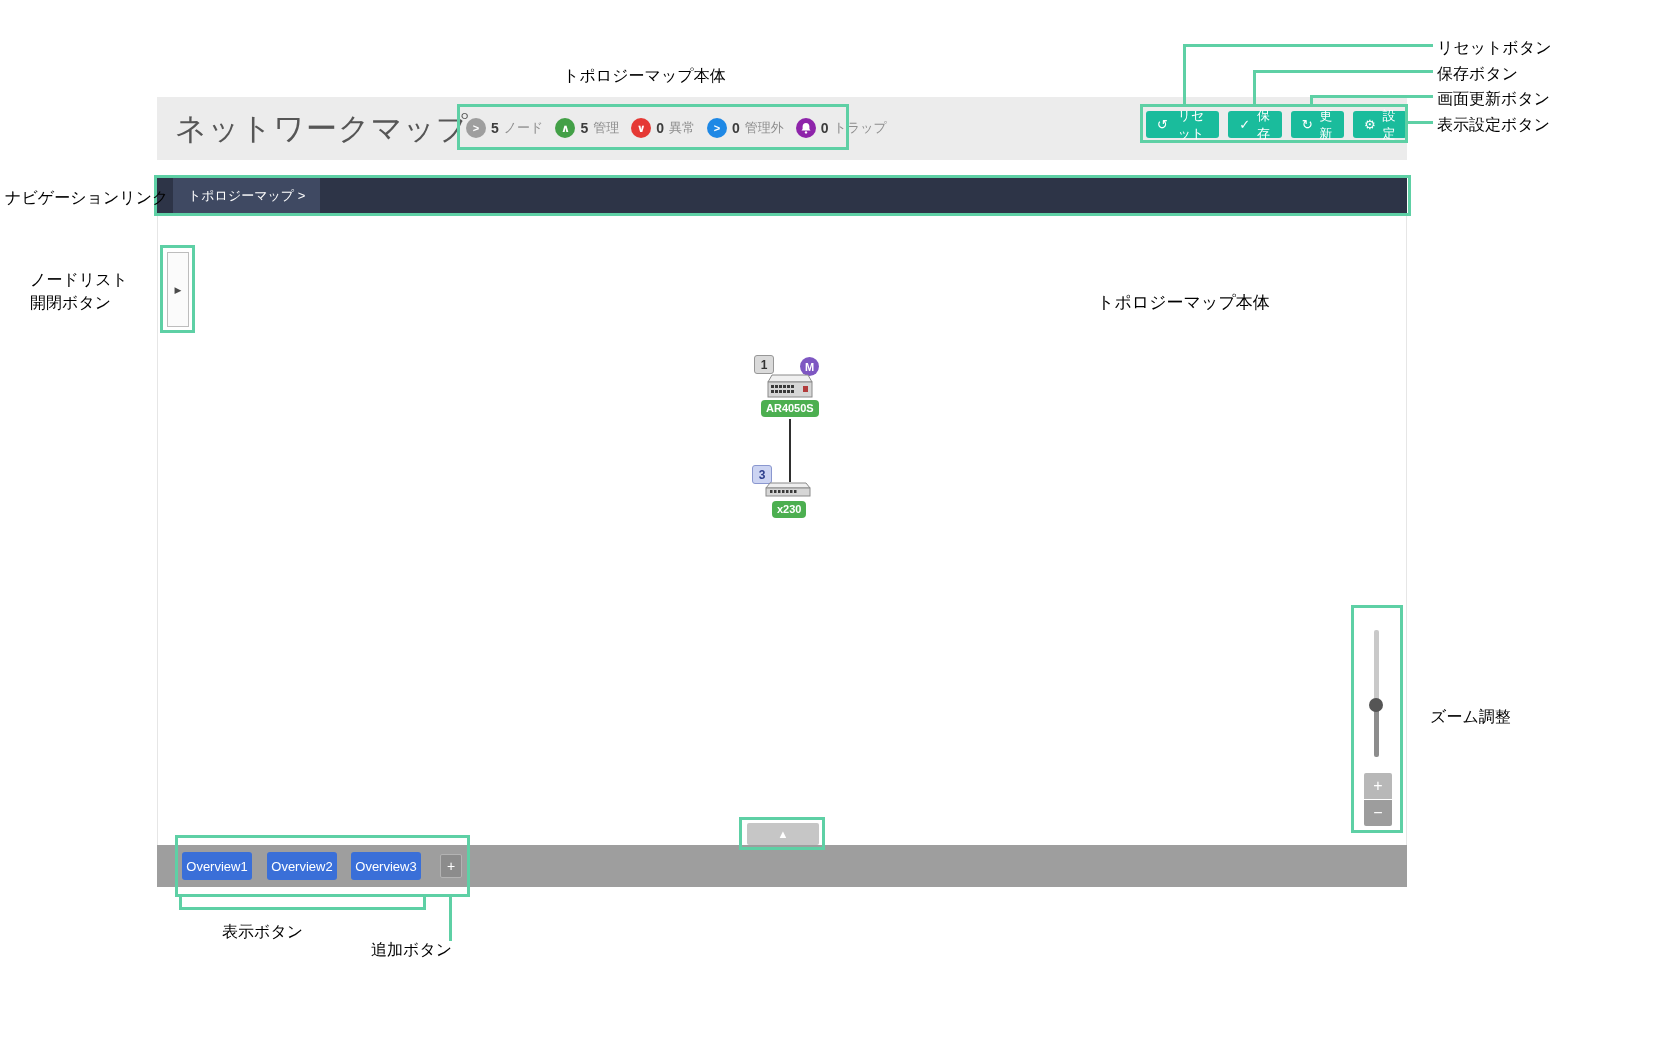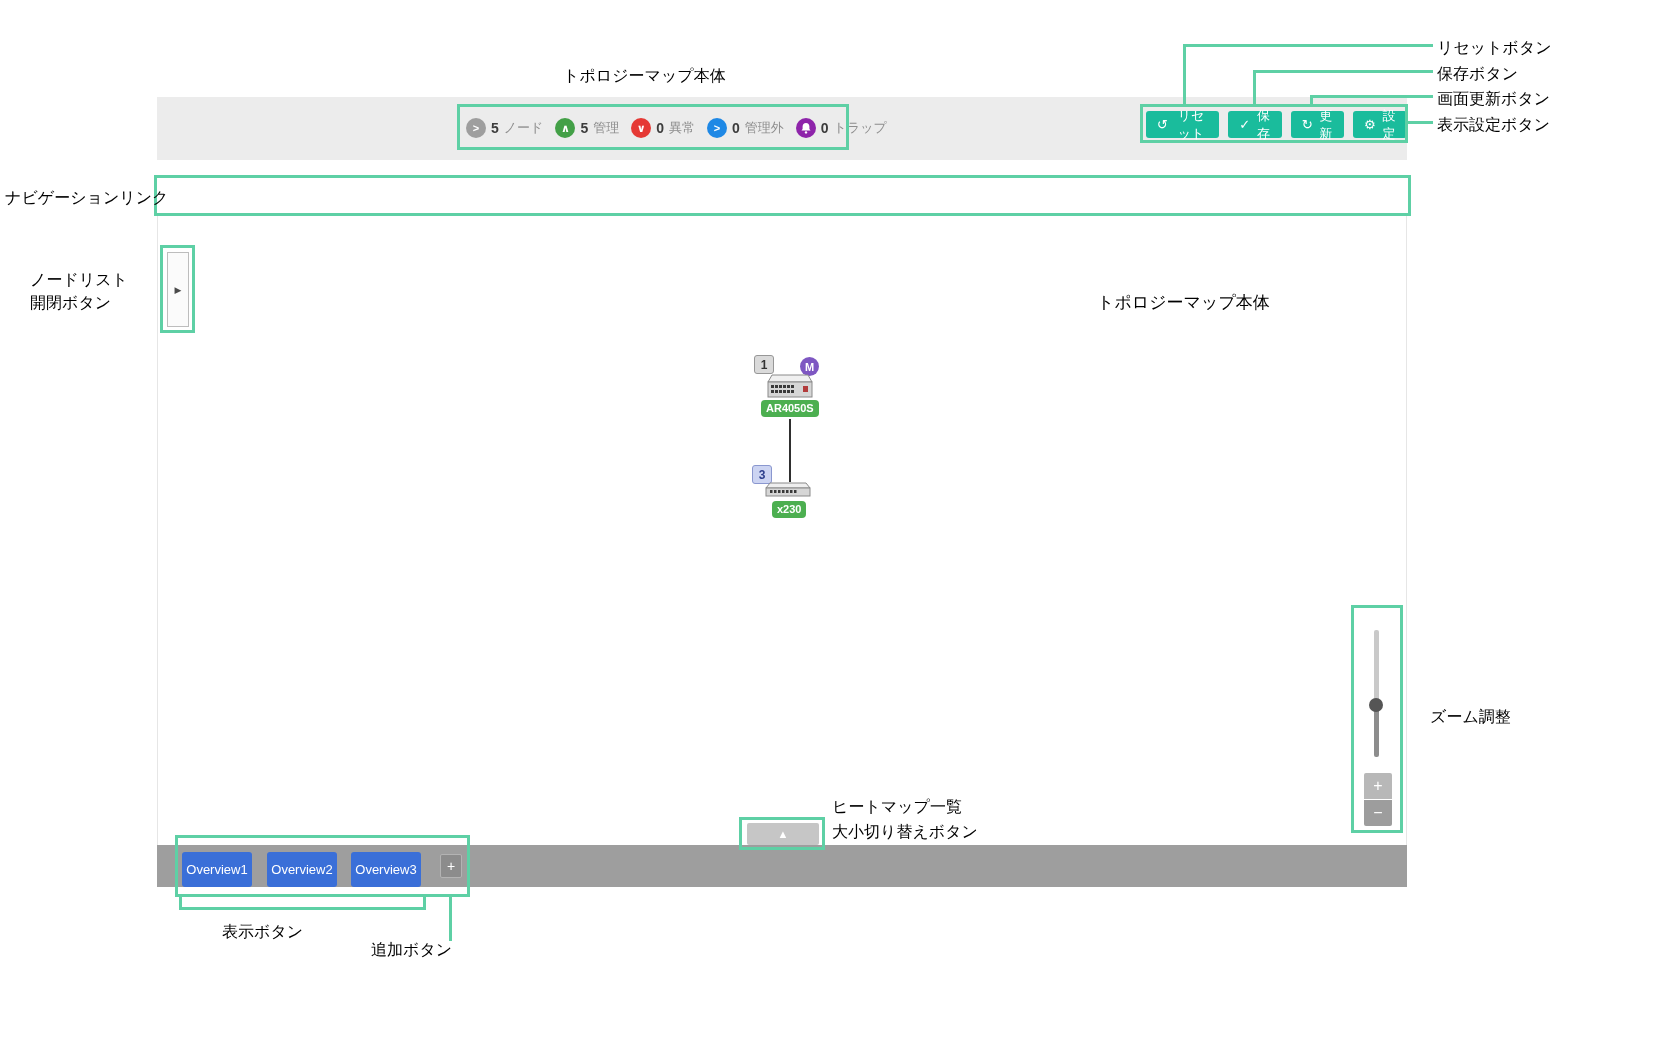--- a/index.html
+++ b/index.html
@@ -50,21 +50,21 @@
   .zoom-track-dark{position:absolute;left:1216px;top:491px;width:5px;height:52px;background:#8d8d8d;border-radius:2px;}
   .zoom-handle{position:absolute;left:1211px;top:484px;width:14px;height:14px;border-radius:50%;background:#555;cursor:pointer;}
   .zoom-btn{position:absolute;left:1206px;width:28px;height:26px;border:none;color:#fff;font-size:16px;line-height:26px;
     text-align:center;cursor:pointer;padding:0;font-family:inherit;}
   .zoom-plus{top:559px;background:#b8b8b8;border-radius:2px 2px 0 0;}
   .zoom-minus{top:586px;background:#9d9d9d;border-radius:0 0 2px 2px;}
   .heatmap-toggle{position:absolute;left:589px;top:609px;width:72px;height:22px;background:#c6c6c6;border:none;
     border-radius:2px;color:#fff;font-size:11px;cursor:pointer;padding:0;}
   
   .bottom-bar{position:absolute;left:157px;top:845px;width:1250px;height:42px;background:#9e9e9e;}
-  .ovbtn{position:absolute;top:7px;width:70px;height:35px;background:#3a6fd8;border:none;border-radius:3px;
+  .ovbtn{position:absolute;top:7px;width:70px;height:28px;background:#3a6fd8;border:none;border-radius:3px;
     color:#fff;font-size:13px;cursor:pointer;padding:0;font-family:inherit;}
   .addbtn{position:absolute;left:283px;top:9px;width:22px;height:24px;background:#8c8c8c;border:1px solid #b3b3b3;
     border-radius:2px;color:#fff;font-size:14px;line-height:1;cursor:pointer;padding:0;}
   
   .dev{position:absolute;}
 </style>
 </head>
 <body>
 
 <div class="page">
@@ -74,24 +74,20 @@
   <div class="ann" style="left:1437px;top:64px;">保存ボタン</div>
   <div class="ann" style="left:1437px;top:89px;">画面更新ボタン</div>
   <div class="ann" style="left:1437px;top:115px;">表示設定ボタン</div>
   <div class="ann right" style="left:5px;top:188px;width:148px;">ナビゲーションリンク</div>
   <div class="ann center" style="left:30px;top:268px;width:125px;line-height:23px;">
     <div>ノードリスト</div>
     <div>開閉ボタン</div>
   </div>
   <div class="ann" style="left:1097px;top:291px;font-size:17px;">トポロジーマップ本体</div>
   <div class="ann" style="left:1430px;top:707px;">ズーム調整</div>
-  <div class="ann" style="left:832px;top:794px;line-height:25px;">
-    <div>ヒートマップ一覧</div>
-    <div>大小切り替えボタン</div>
-  </div>
   <div class="ann center" style="left:222px;top:922px;width:160px;">表示ボタン</div>
   <div class="ann center" style="left:371px;top:940px;width:160px;">追加ボタン</div>
 
   <div class="gline" style="left:1183px;top:44px;width:250px;height:3px;"></div>
   <div class="gline" style="left:1183px;top:44px;width:3px;height:62px;"></div>
   <div class="gline" style="left:1253px;top:70px;width:180px;height:3px;"></div>
   <div class="gline" style="left:1253px;top:70px;width:3px;height:36px;"></div>
   <div class="gline" style="left:1310px;top:95px;width:123px;height:3px;"></div>
   <div class="gline" style="left:1310px;top:95px;width:3px;height:11px;"></div>
   <div class="gline" style="left:1406px;top:121px;width:27px;height:3px;"></div>
@@ -102,20 +98,21 @@
 
   <div class="gbox" style="left:457px;top:104px;width:392px;height:46px;"></div>
   <div class="gbox" style="left:1140px;top:104px;width:268px;height:39px;"></div>
   <div class="gbox" style="left:154px;top:175px;width:1257px;height:41px;"></div>
   <div class="gbox" style="left:160px;top:245px;width:35px;height:88px;"></div>
   <div class="gbox" style="left:1351px;top:605px;width:52px;height:228px;"></div>
   <div class="gbox" style="left:739px;top:817px;width:86px;height:33px;"></div>
   <div class="gbox" style="left:175px;top:835px;width:295px;height:62px;"></div>
 
   <div class="app-header">
+    <div class="app-title">ネットワークマップ</div>
 
     <div class="status-group">
       <div class="badge">
         <span class="bcircle c0">
             <span>&gt;</span>
           </span>
         <span class="bcount">5</span>
         <span class="blabel">ノード</span>
       </div>
       <div class="badge">
@@ -164,20 +161,23 @@
         <span class="bicon">↻</span>
         <span>更新</span>
       </button>
       <button class="tealbtn">
         <span class="bicon">⚙</span>
         <span>設定</span>
       </button>
     </div>
   </div>
 
+  <div class="breadcrumb-bar">
+    <button class="breadcrumb-btn">トポロジーマップ &gt;</button>
+  </div>
 
   <div class="map-area">
 
     <button class="node-toggle">
       <span>▶</span>
     </button>
 
     <div class="node-group" style="left:596px;top:141px;width:64px;height:66px;">
       <span class="num-badge nb-gray" style="left:0;top:0;">1</span>
       <span class="m-badge" style="left:46px;top:2px;">M</span>

